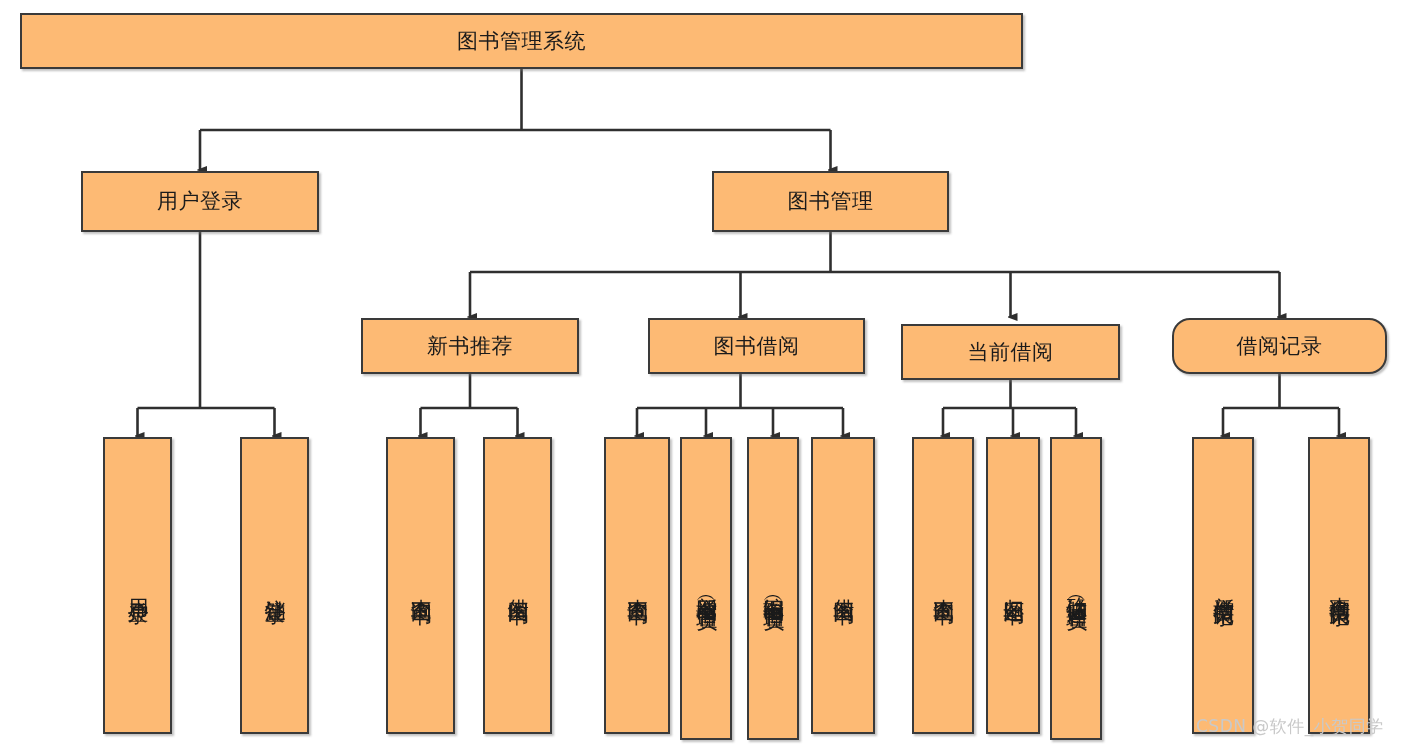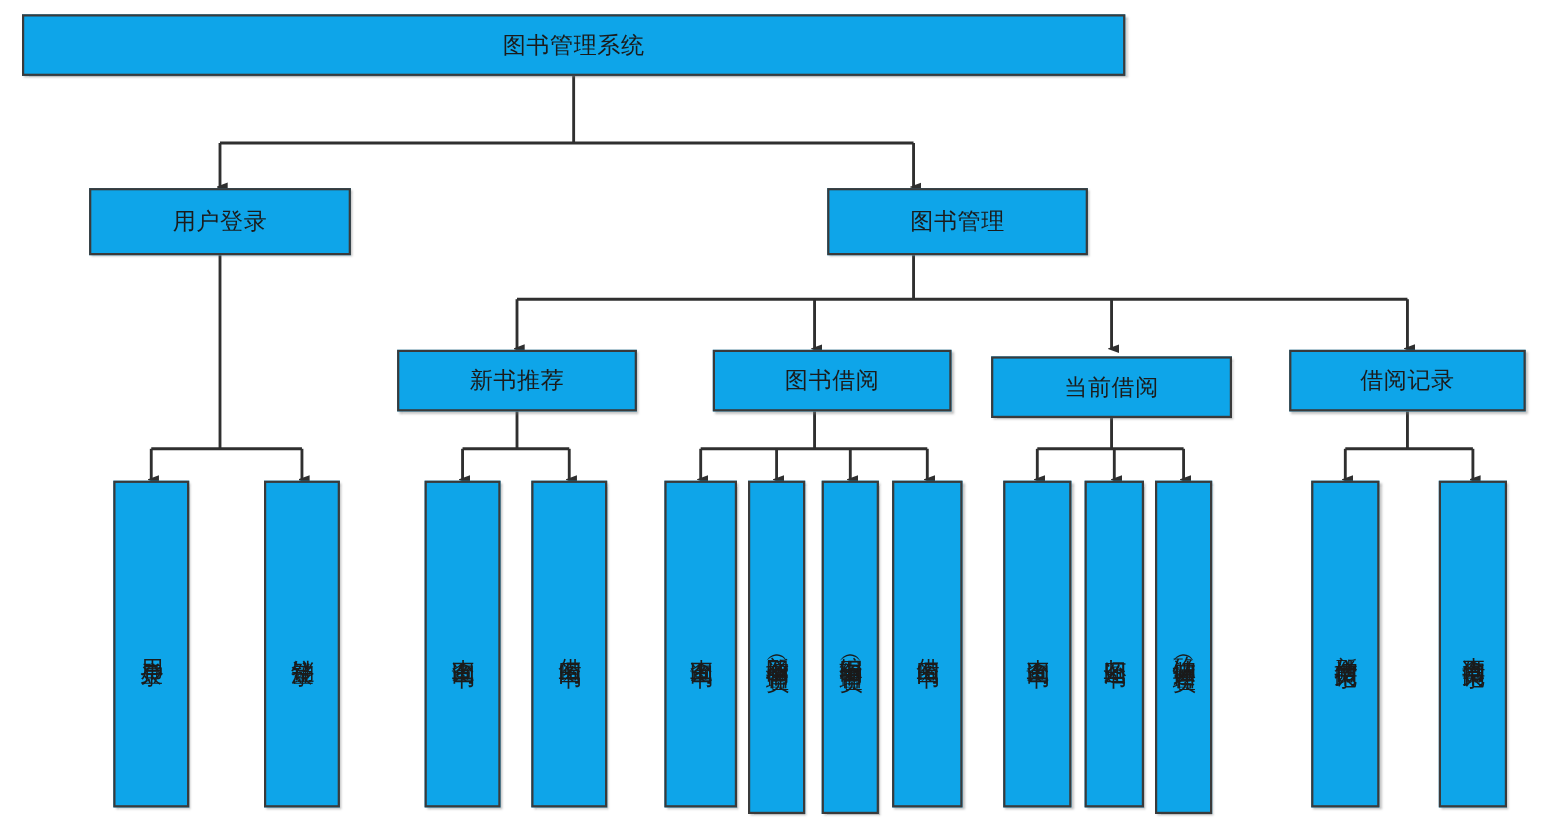--- a/index.html
+++ b/index.html
@@ -22,21 +22,21 @@
     position: absolute;
     left: 0;
     top: 0;
     width: 1405px;
     height: 747px;
     pointer-events: none;
   }
   .node {
     position: absolute;
     box-sizing: border-box;
-    background: #0ea5e9;
+    background: #fdba74;
     border: 2px solid #3a3a3a;
     box-shadow: 2px 2px 2px rgba(120,120,120,0.45);
     display: flex;
     align-items: center;
     justify-content: center;
     color: #1b1b1b;
   }
   .node-label {
     display: block;
     text-align: center;
@@ -123,21 +123,21 @@
       </div>
       <div class="node horizontal" style="left: 81px; top: 171px; width: 238px; height: 61px;">
         <span class="node-label">用户登录</span>
       </div>
       <div class="node vertical" style="left: 103px; top: 437px; width: 69px; height: 297px;">
         <span class="node-label">用户登录</span>
       </div>
       <div class="node vertical" style="left: 240px; top: 437px; width: 69px; height: 297px;">
         <span class="node-label">注销登录</span>
       </div>
-      <div class="node horizontal" style="left: 752px; top: 171px; width: 237px; height: 61px; align-items: center;">
+      <div class="node horizontal" style="left: 712px; top: 171px; width: 237px; height: 61px; align-items: center;">
         <span class="node-label">图书管理</span>
       </div>
       <div class="node horizontal" style="left: 361px; top: 318px; width: 218px; height: 56px;">
         <span class="node-label">新书推荐</span>
       </div>
       <div class="node vertical" style="left: 386px; top: 437px; width: 69px; height: 297px;">
         <span class="node-label">查询图书</span>
       </div>
       <div class="node vertical" style="left: 483px; top: 437px; width: 69px; height: 297px;">
         <span class="node-label">借阅图书</span>
@@ -162,24 +162,25 @@
       </div>
       <div class="node vertical" style="left: 912px; top: 437px; width: 62px; height: 297px;">
         <span class="node-label">查询图书</span>
       </div>
       <div class="node vertical" style="left: 986px; top: 437px; width: 54px; height: 297px;">
         <span class="node-label">归还图书</span>
       </div>
       <div class="node vertical" style="left: 1050px; top: 437px; width: 52px; height: 303px;">
         <span class="node-label">确认归还（管理员）</span>
       </div>
-      <div class="node horizontal" style="left: 1172px; top: 318px; width: 215px; height: 56px;">
+      <div class="node horizontal" style="left: 1172px; top: 318px; width: 215px; height: 56px; border-radius: 18px;">
         <span class="node-label">借阅记录</span>
       </div>
       <div class="node vertical" style="left: 1192px; top: 437px; width: 62px; height: 297px;">
         <span class="node-label">新增借阅记录</span>
       </div>
       <div class="node vertical" style="left: 1308px; top: 437px; width: 62px; height: 297px;">
         <span class="node-label">查询借阅记录</span>
       </div>
     </div>
 
+  <div class="watermark" style="left: 1196px; top: 715px;">CSDN @软件_小贺同学</div>
 </div>
 
 </body></html>

